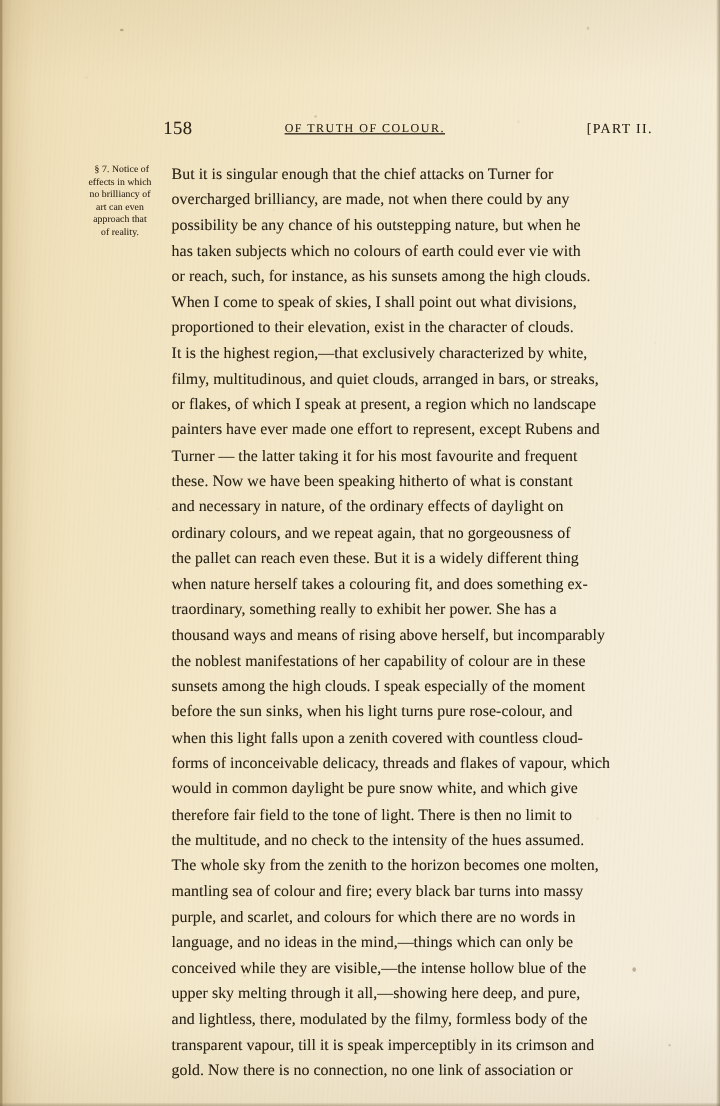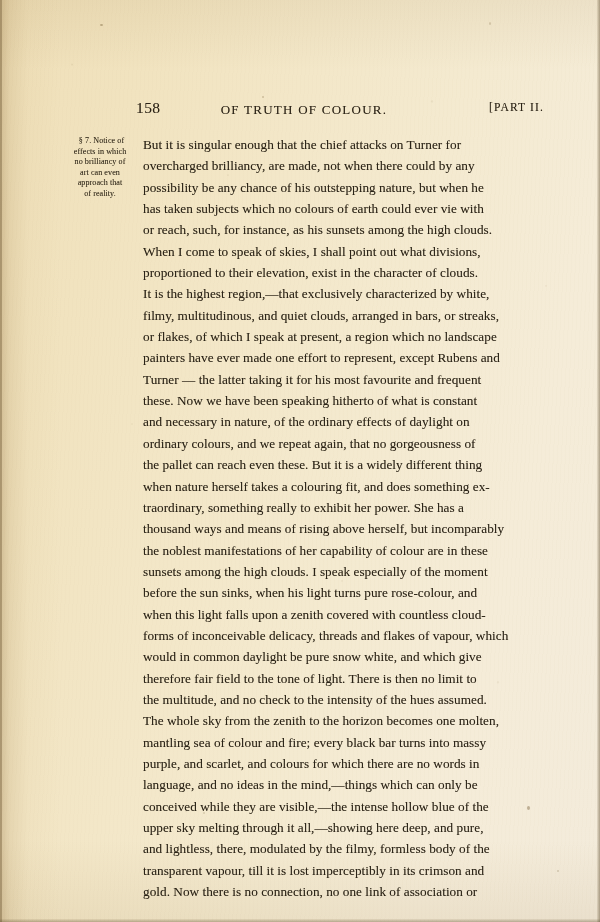--- a/index.html
+++ b/index.html
@@ -92,23 +92,24 @@
     left: 72px;
     top: 0;
     font-size: 15.5px;
     letter-spacing: 0.4px;
   }
   .rh-title {
     position: absolute;
     left: 0; right: 0;
     top: 3px;
     text-align: center;
-    font-size: 13px;
+    font-size: 10px;
     letter-spacing: 1.25px;
     text-transform: uppercase;
+    text-decoration: underline;
   }
   .rh-part {
     position: absolute;
     right: 0;
     top: 2px;
     font-size: 11.6px;
     letter-spacing: 1.1px;
     text-transform: uppercase;
   }
 
@@ -219,21 +220,21 @@
       <div class="ln"><span>would in common daylight be pure snow white, and which give</span></div>
       <div class="ln"><span>therefore fair field to the tone of light.   There is then no limit to</span></div>
       <div class="ln"><span>the multitude, and no check to the intensity of the hues assumed.</span></div>
       <div class="ln"><span>The whole sky from the zenith to the horizon becomes one molten,</span></div>
       <div class="ln"><span>mantling sea of colour and fire; every black bar turns into massy</span></div>
       <div class="ln"><span>purple, and scarlet, and colours for which there are no words in</span></div>
       <div class="ln"><span>language, and no ideas in the mind,—things which can only be</span></div>
       <div class="ln"><span>conceived while they are visible,—the intense hollow blue of the</span></div>
       <div class="ln"><span>upper sky melting through it all,—showing here deep, and pure,</span></div>
       <div class="ln"><span>and lightless, there, modulated by the filmy, formless body of the</span></div>
-      <div class="ln"><span>transparent vapour, till it is lost imperceptibly in its crimson and</span></div>
+      <div class="ln"><span>transparent vapour, till it is speak imperceptibly in its crimson and</span></div>
       <div class="ln last"><span>gold.   Now there is no connection, no one link of association or</span></div>
     </div>
 
   <div class="edge-left"></div>
   <div class="edge-right"></div>
   <div class="edge-bottom"></div>
 
 </div>
 
 </body></html>

